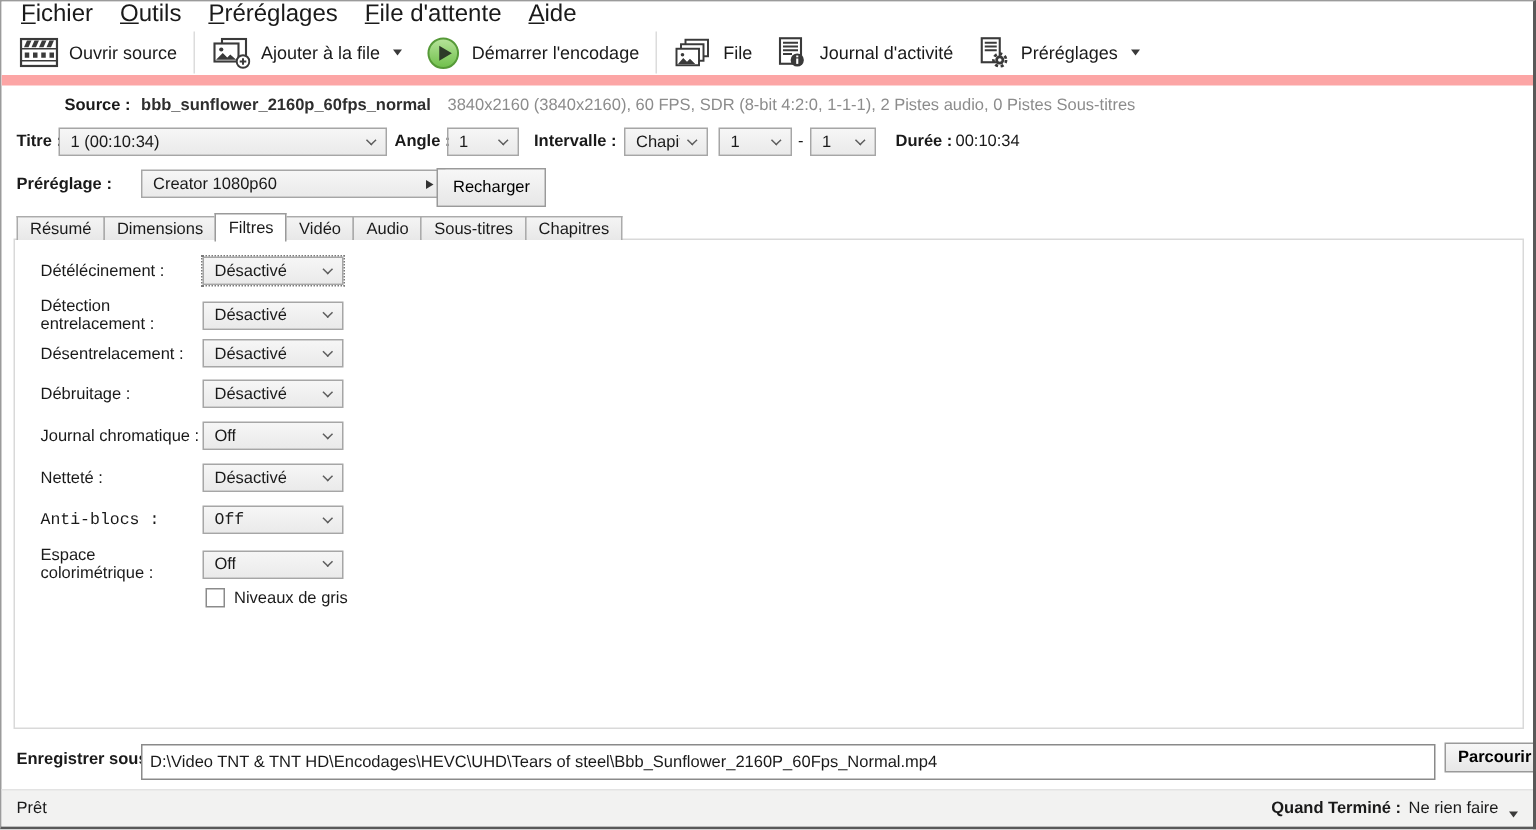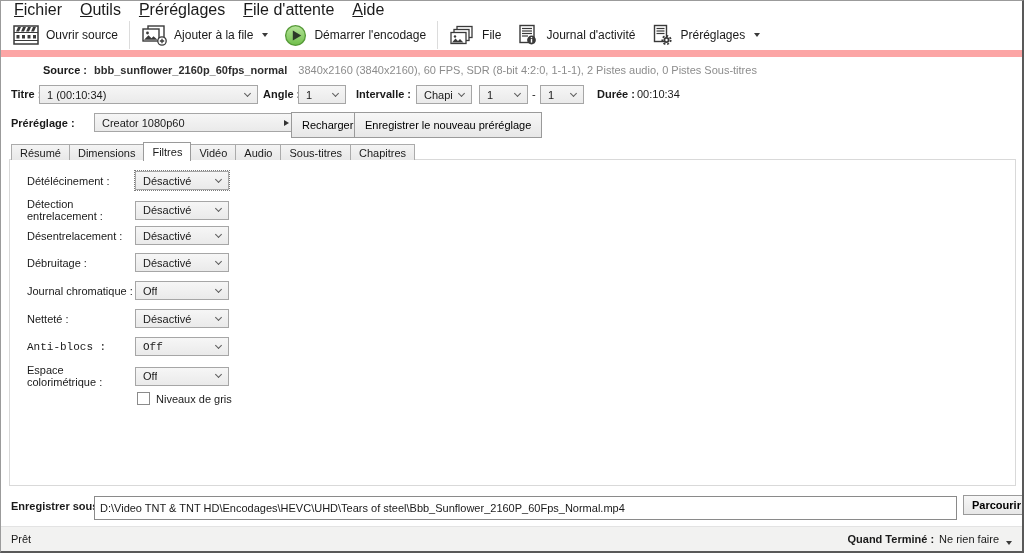--- a/index.html
+++ b/index.html
@@ -194,21 +194,20 @@
     <span class="abs" style="left:636px; top:4px; font-size:11px;">00:10:34</span>
   </div>
 
   <div class="preset-row">
     <span class="lbl abs" style="left:10px; top:5px;">Préréglage :</span>
     <div class="combo abs" style="left:93px; top:1px; width:203px;">
       <span class="combo-val">Creator 1080p60</span>
       <span class="rarrow"></span>
     </div>
     <button class="btn abs" style="left:290px; top:0;">Recharger</button>
-    <button class="btn abs" style="left:353px; top:0;">Enregistrer le nouveau préréglage</button>
   </div>
 
   <div class="tabs">
     <div class="tab">Résumé</div>
     <div class="tab">Dimensions</div>
     <div class="tab active">Filtres</div>
     <div class="tab">Vidéo</div>
     <div class="tab">Audio</div>
     <div class="tab">Sous-titres</div>
     <div class="tab">Chapitres</div>

